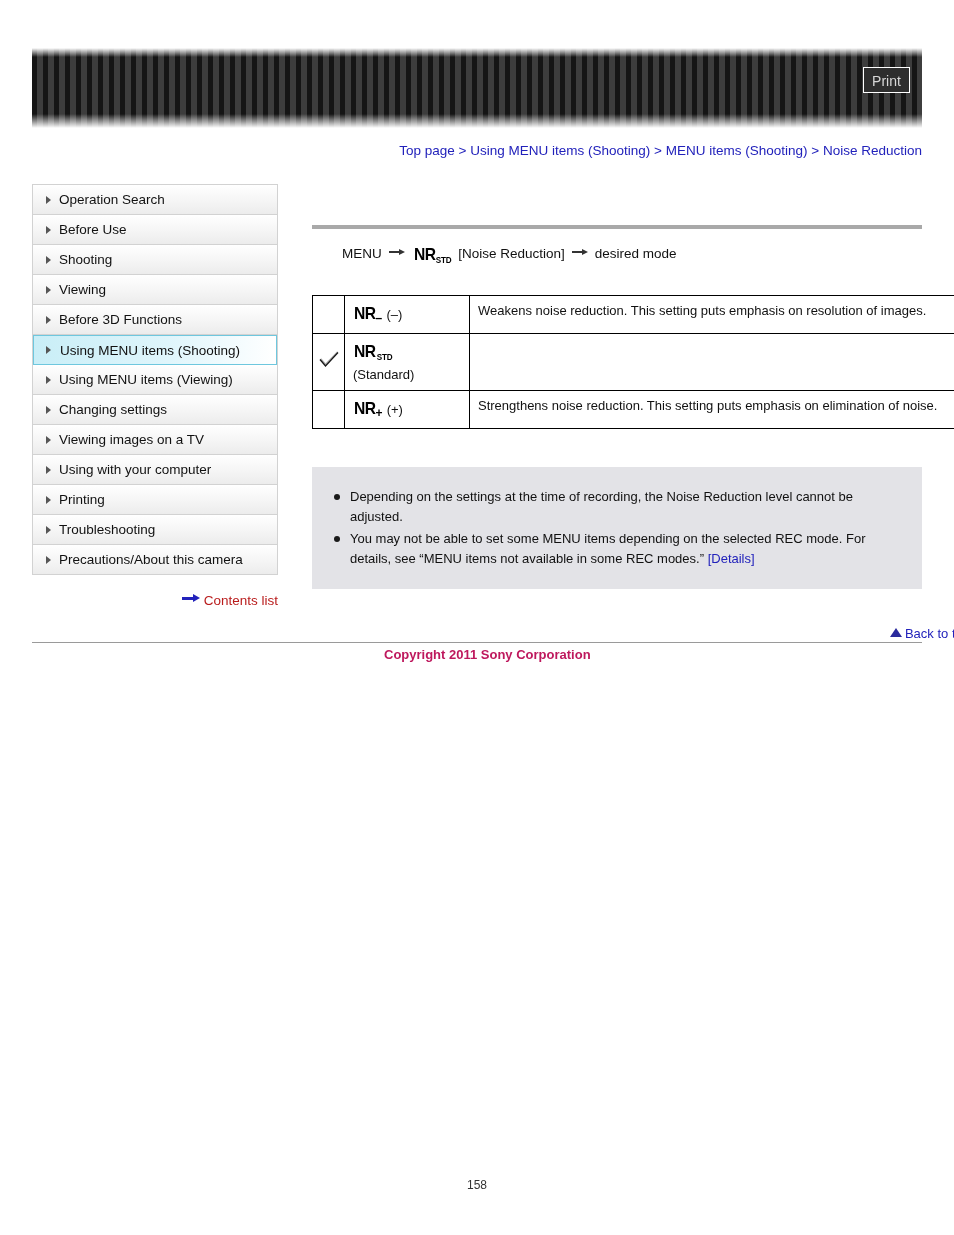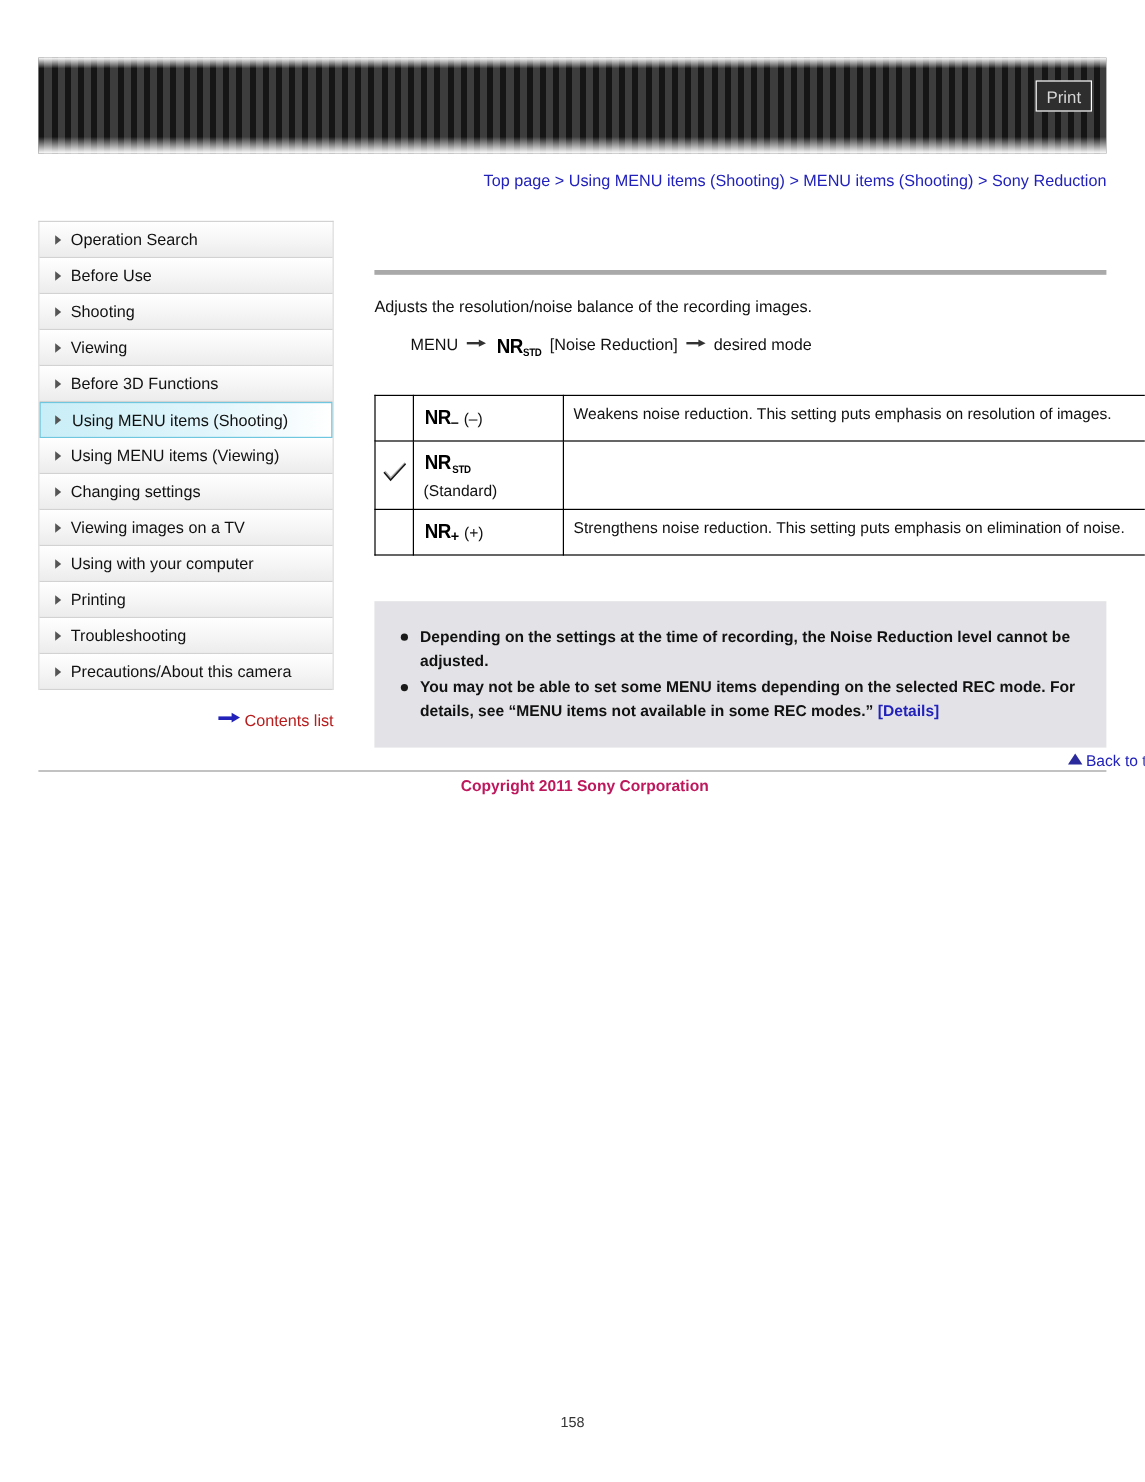--- a/index.html
+++ b/index.html
@@ -268,21 +268,20 @@
     margin-top: 38px;
     background: #e3e3e7;
     padding: 20px 18px 18px 18px;
     box-sizing: border-box;
     width: 610px;
   }
   #notes-box ul {
     margin: 0;
     padding: 0;
     list-style: none;
-    font-weight: bold;
   }
   #notes-box li {
     position: relative;
     padding-left: 20px;
     margin-bottom: 3px;
     font-size: 13px;
     line-height: 1.5;
     color: #111111;
   }
   #notes-box li .dot {
@@ -351,21 +350,21 @@
   <div id="print-button">Print</div>
 </div>
 
 <div id="breadcrumb">
   <span class="crumb">Top page</span>
   <span class="sep">&gt;</span>
   <span class="crumb">Using MENU items (Shooting)</span>
   <span class="sep">&gt;</span>
   <span class="crumb">MENU items (Shooting)</span>
   <span class="sep">&gt;</span>
-  <span class="crumb">Sony Reduction</span>
+  <span class="crumb">Noise Reduction</span>
 </div>
 
 <div id="sidebar">
   <div class="nav-item">
     <span class="bullet"></span>
     <span>Operation Search</span>
   </div>
   <div class="nav-item">
     <span class="bullet"></span>
     <span>Before Use</span>
@@ -417,21 +416,20 @@
 </div>
 
 <div id="contents-list-link">
   <span class="arrow-right-icon"></span><span>Contents list</span>
 </div>
 
 <div id="main">
 
   <div id="title-rule"></div>
 
-  <div id="intro-text">Adjusts the resolution/noise balance of the recording images.</div>
 
   <div id="menu-path">
     <span>MENU</span><span class="arrow-small"></span><span class="nr-icon nr-inline"><span class="nr-main">NR</span><span class="nr-sub">STD</span></span> <span>[Noise Reduction]</span><span class="arrow-small"></span><span>desired mode</span>
   </div>
 
   <table id="options-table">
     <tbody>
       <tr>
         <td class="col-check"></td>
         <td class="col-icon">

